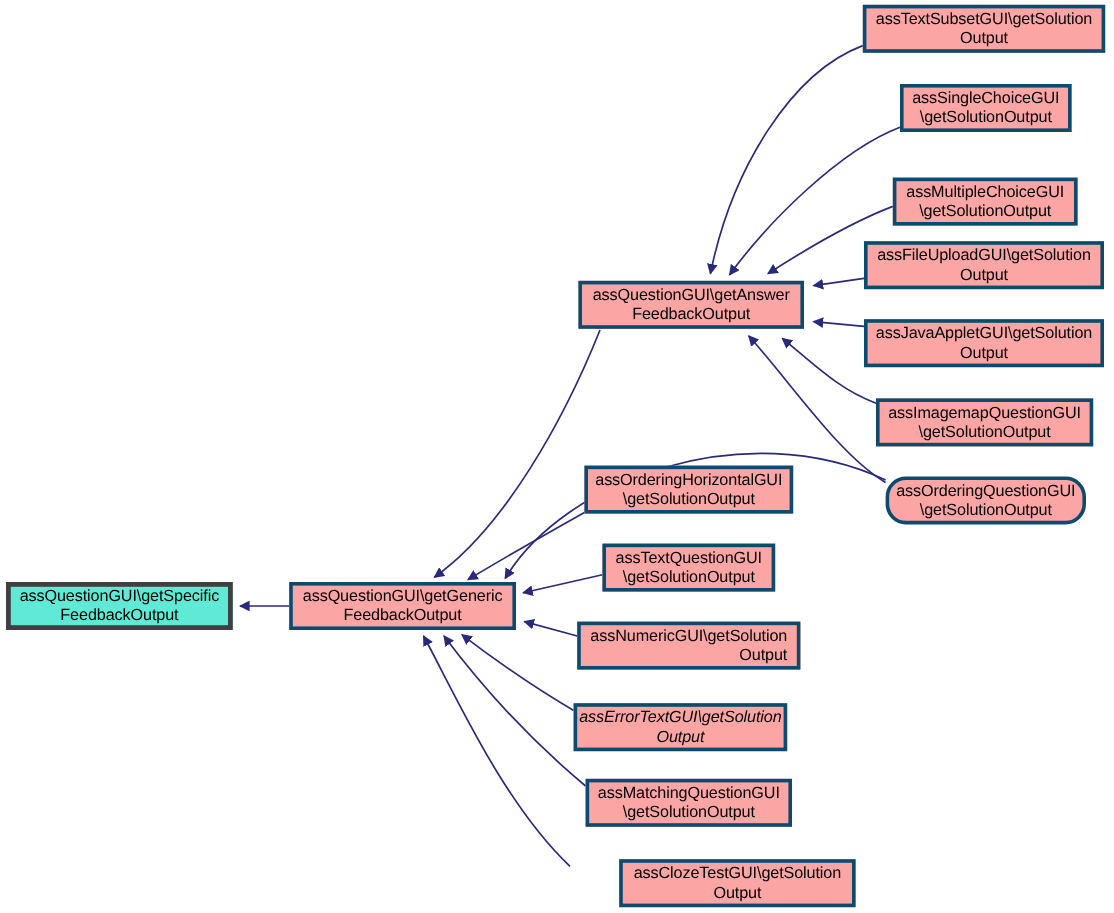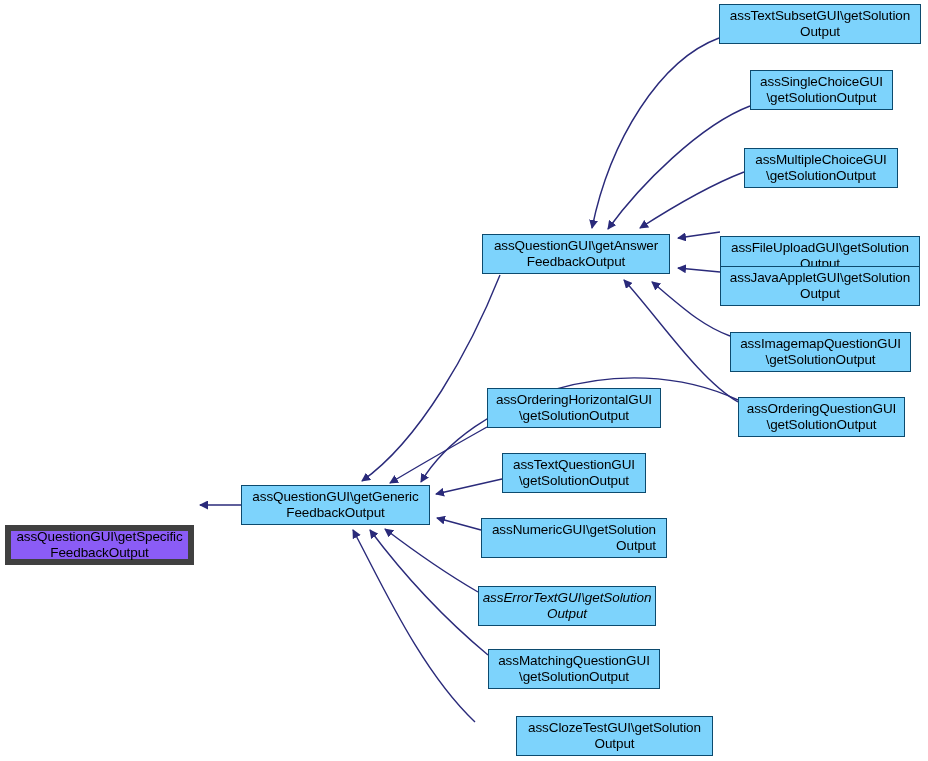--- a/index.html
+++ b/index.html
@@ -24,32 +24,31 @@
     width: 928px;
     height: 761px;
   }
   .node {
     position: absolute;
     box-sizing: border-box;
     display: flex;
     align-items: center;
     justify-content: center;
     text-align: center;
-    background: #7dd3fc;
-    border: 1px solid #0c4a6e;
+    background: #fca5a5;
+    border: 3px solid #0c4a6e;
     color: #000000;
     font-size: 13.5px;
     line-height: 16px;
     letter-spacing: -0.1px;
     z-index: 2;
   }
   .node.highlight {
-    background: #8b5cf6;
-    border: 6px solid #404040;
-    margin-top: 40px;
+    background: #5eead4;
+    border: 4px solid #404040;
   }
   .node .label {
     display: block;
     padding: 0 4px;
     white-space: pre-line;
   }
 </style>
 </head>
 <body>
 
@@ -97,33 +96,33 @@
 Output</span>
       </div>
       <div class="node" style="left: 750px; top: 70px; width: 143px; height: 40px;">
         <span class="label">assSingleChoiceGUI
 \getSolutionOutput</span>
       </div>
       <div class="node" style="left: 744px; top: 136px; width: 154px; height: 40px; margin-top: 12px;">
         <span class="label">assMultipleChoiceGUI
 \getSolutionOutput</span>
       </div>
-      <div class="node" style="left: 720px; top: 201px; width: 200px; height: 40px; margin-top: 35px;">
+      <div class="node" style="left: 720px; top: 201px; width: 200px; height: 40px;">
         <span class="label">assFileUploadGUI\getSolution
 Output</span>
       </div>
       <div class="node" style="left: 720px; top: 266px; width: 200px; height: 40px;">
         <span class="label">assJavaAppletGUI\getSolution
 Output</span>
       </div>
       <div class="node" style="left: 730px; top: 332px; width: 181px; height: 40px;">
         <span class="label">assImagemapQuestionGUI
 \getSolutionOutput</span>
       </div>
-      <div class="node" style="left: 738px; top: 397px; width: 167px; height: 40px;">
+      <div class="node" style="left: 738px; top: 397px; width: 167px; height: 40px; border-radius: 17px;">
         <span class="label">assOrderingQuestionGUI
 \getSolutionOutput</span>
       </div>
       <div class="node" style="left: 487px; top: 388px; width: 174px; height: 40px;">
         <span class="label">assOrderingHorizontalGUI
 \getSolutionOutput</span>
       </div>
       <div class="node" style="left: 502px; top: 453px; width: 144px; height: 40px;">
         <span class="label">assTextQuestionGUI
 \getSolutionOutput</span>

